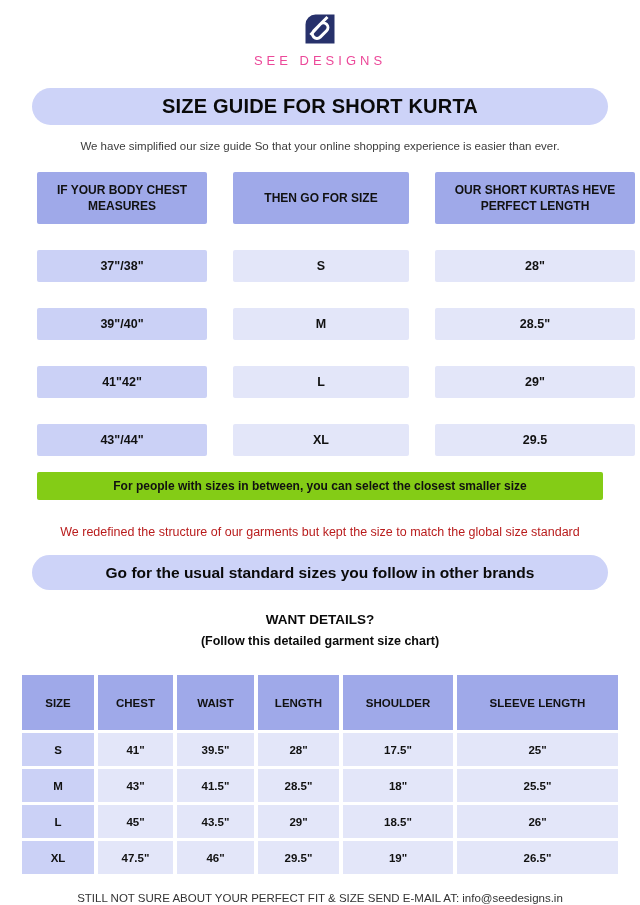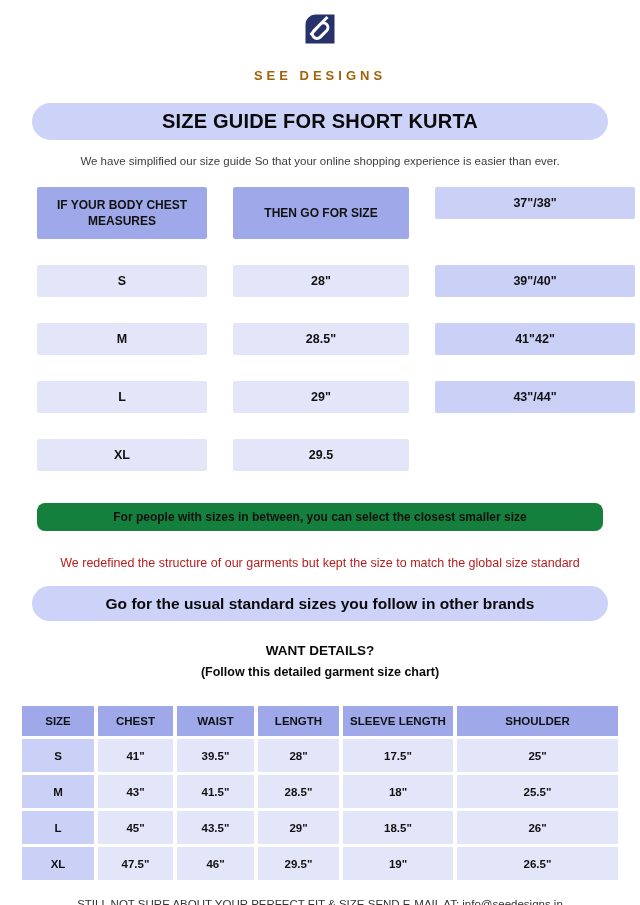--- a/index.html
+++ b/index.html
@@ -6,22 +6,22 @@
   body{
     width:640px;height:905px;background:#ffffff;
     font-family:"Liberation Sans","DejaVu Sans",sans-serif;
     color:#111;
   }
   .page{width:640px;height:905px;overflow:hidden;text-align:center;position:relative;}
 
   
   .logo-wrap{padding-top:14px;display:flex;justify-content:center;}
   .brand-name{
-    margin-top:20px;font-size:13px;font-weight:bold;letter-spacing:4px;
-    color:#a16207;
+    margin-top:5px;font-size:13px;font-weight:normal;letter-spacing:4px;
+    color:#ec4899;
   }
 
   
   .pill{
     width:576px;margin:0 auto;background:#cdd3f8;border-radius:19px;
     display:flex;align-items:center;justify-content:center;
   }
   .pill.title{margin-top:20px;height:37px;font-size:20px;font-weight:800;letter-spacing:.2px;color:#0a0a0a;}
   .pill.brands{margin-top:16px;height:35px;font-size:15.5px;font-weight:bold;color:#0a0a0a;}
 
@@ -40,39 +40,39 @@
   }
   .t1 .cell{
     height:32px;border-radius:2px;
     display:flex;align-items:center;justify-content:center;
     font-size:12.5px;font-weight:bold;
   }
   .bg-dark{background:#cbd1f6;}
   .bg-light{background:#e3e6f9;}
 
   .note-band{
-    width:566px;height:28px;margin:32px auto 0;background:#15803d;border-radius:8px;
+    width:566px;height:28px;margin:16px auto 0;background:#84cc16;border-radius:2px;
     display:flex;align-items:center;justify-content:center;
     font-size:12px;font-weight:bold;
   }
   .redefined{margin-top:25px;font-size:12.5px;color:#b91c1c;}
 
   
   .details-heading{margin-top:22px;font-size:13.5px;font-weight:800;color:#0a0a0a;}
   .details-sub{margin-top:7px;font-size:12.5px;font-weight:bold;color:#0a0a0a;}
   .details-note{margin-top:7px;font-size:12px;font-weight:bold;color:#0a0a0a;}
 
   
   .t2{
     width:596px;margin:27px auto 0;display:grid;
     grid-template-columns:72px 75px 77px 81px 110px 161px;
     column-gap:4px;row-gap:3px;
   }
   .t2 .th{
-    height:30px;background:#9fa9e9;
+    height:55px;background:#9fa9e9;
     display:flex;align-items:center;justify-content:center;
     font-size:11.5px;font-weight:bold;
   }
   .t2 .cell{
     height:33px;display:flex;align-items:center;justify-content:center;
     font-size:11.5px;font-weight:bold;
   }
 
   .footer-line{margin-top:18px;font-size:11.5px;color:#333;}
 </style>
@@ -91,20 +91,21 @@
   </div>
   <div class="brand-name">SEE DESIGNS</div>
 
   <div class="pill title">SIZE GUIDE FOR SHORT KURTA</div>
 
   <div class="subtitle">We have simplified our size guide So that your online shopping experience is easier than ever.</div>
 
   <div class="t1">
     <div class="th">IF YOUR BODY CHEST MEASURES</div>
     <div class="th">THEN GO FOR SIZE</div>
+    <div class="th">OUR SHORT KURTAS HEVE PERFECT LENGTH</div>
 
     <div class="cell bg-dark">37"/38"</div>
     <div class="cell bg-light">S</div>
     <div class="cell bg-light">28"</div>
 
     <div class="cell bg-dark">39"/40"</div>
     <div class="cell bg-light">M</div>
     <div class="cell bg-light">28.5"</div>
 
     <div class="cell bg-dark">41"42"</div>
@@ -123,22 +124,22 @@
   <div class="pill brands">Go for the usual standard sizes you follow in other brands</div>
 
   <div class="details-heading">WANT DETAILS?</div>
   <div class="details-sub">(Follow this detailed garment size chart)</div>
 
   <div class="t2">
     <div class="th">SIZE</div>
     <div class="th">CHEST</div>
     <div class="th">WAIST</div>
     <div class="th">LENGTH</div>
+    <div class="th">SHOULDER</div>
     <div class="th">SLEEVE LENGTH</div>
-    <div class="th">SHOULDER</div>
 
     <div class="cell bg-dark">S</div>
     <div class="cell bg-light">41"</div>
     <div class="cell bg-light">39.5"</div>
     <div class="cell bg-light">28"</div>
     <div class="cell bg-light">17.5"</div>
     <div class="cell bg-light">25"</div>
 
     <div class="cell bg-dark">M</div>
     <div class="cell bg-light">43"</div>

